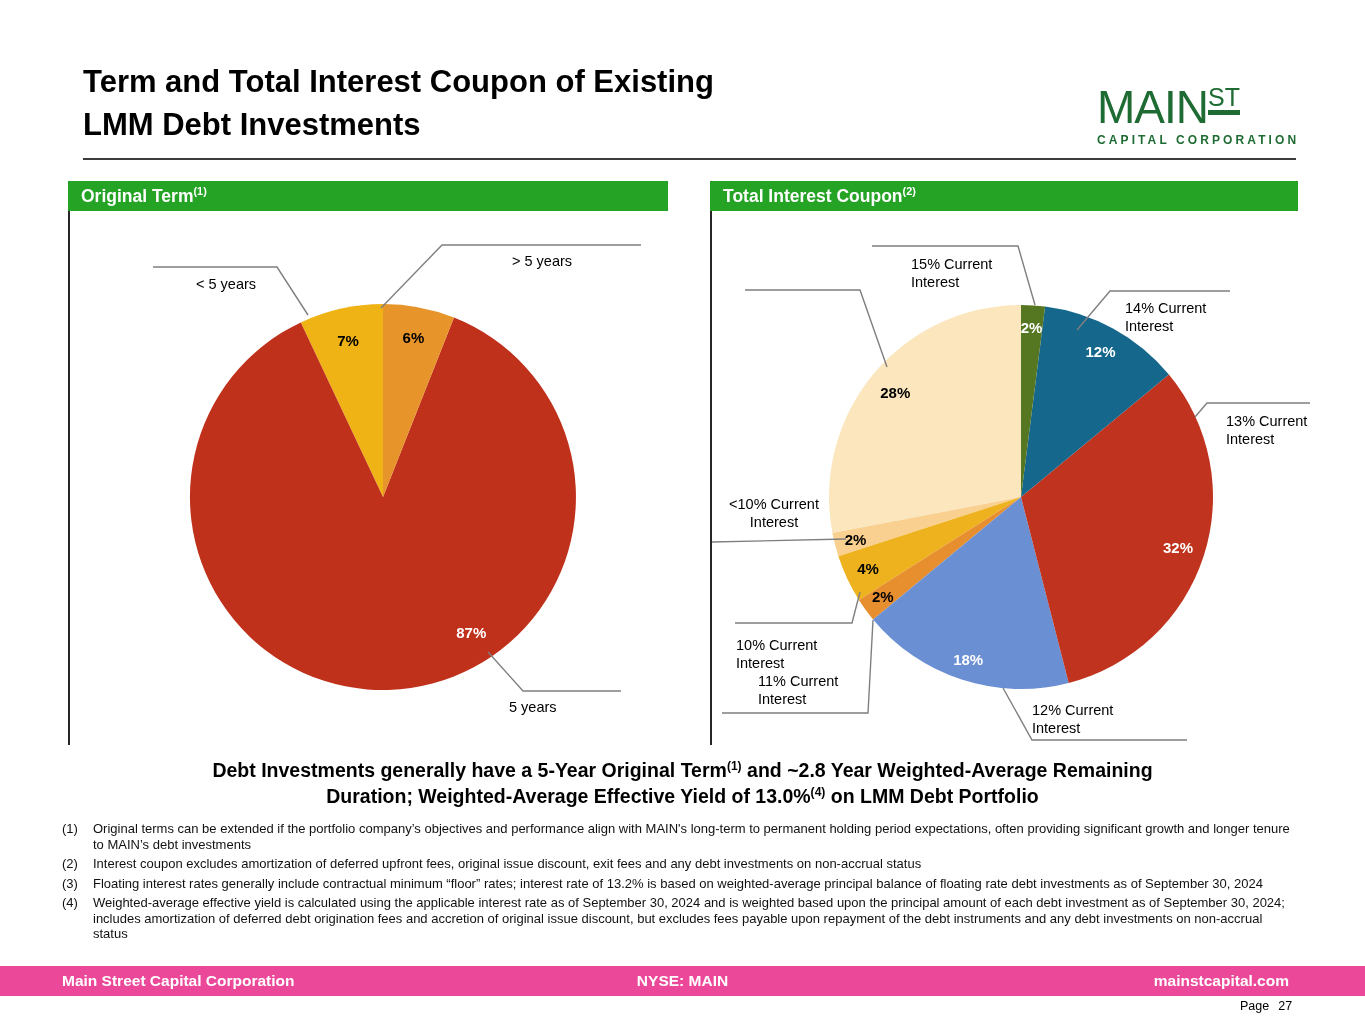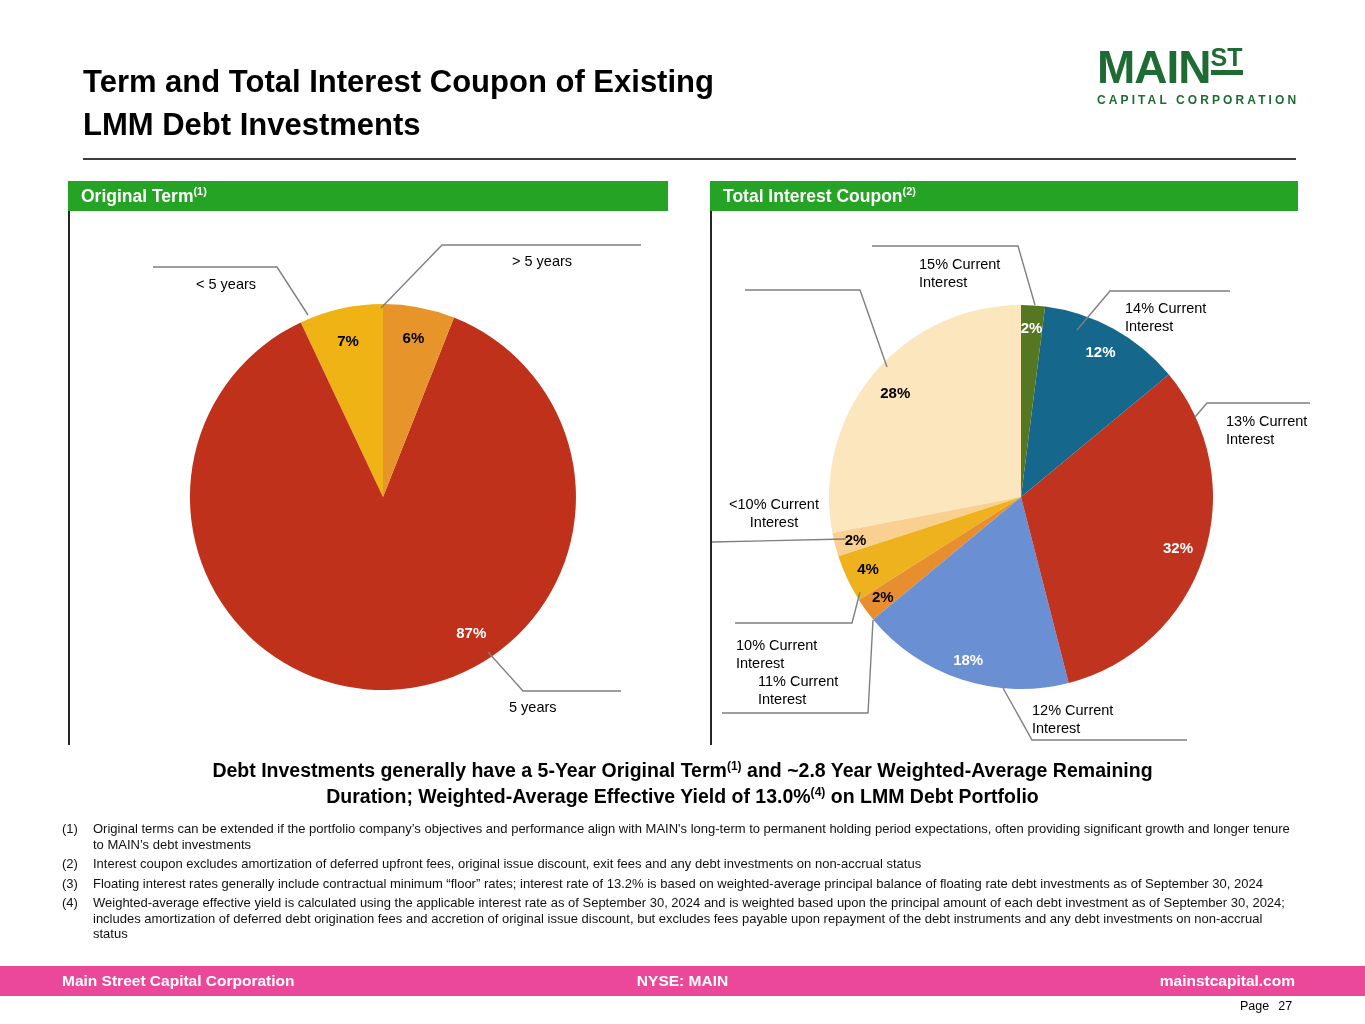--- a/index.html
+++ b/index.html
@@ -5,21 +5,21 @@
   html,body{margin:0;padding:0;background:#e8e8e8;}
   .slide{
     position:relative;width:1365px;height:1024px;background:#ffffff;
     font-family:"Liberation Sans","DejaVu Sans",sans-serif;color:#000;
     overflow:hidden;margin:0 auto;
   }
   .title{position:absolute;left:83px;top:60px;font-size:31px;font-weight:bold;line-height:1.4;color:#000;}
   .title-rule{position:absolute;left:83px;top:158px;width:1213px;height:2px;background:#3c3c3c;}
   
   .logo{position:absolute;left:1097px;top:44px;color:#1E6B33;}
-  .logo-main{font-size:46px;font-weight:bold;letter-spacing:-1px;line-height:1;}
+  .logo-main{font-size:46px;font-weight:normal;letter-spacing:-1px;line-height:1;margin-top:40px;}
   .logo-st{display:inline-block;font-size:25px;border-bottom:5px solid #1E6B33;vertical-align:top;margin-top:1px;line-height:1;letter-spacing:0;}
   .logo-sub{font-size:12px;font-weight:bold;letter-spacing:3.1px;margin-top:3px;white-space:nowrap;}
   
   .panel-header{position:absolute;top:181px;height:30px;background:#25A325;color:#fff;
     font-size:17.5px;font-weight:bold;line-height:30px;padding-left:13px;box-sizing:border-box;}
   .panel-header sup,.stmt sup{font-size:62%;vertical-align:super;line-height:0;}
   .ph-left{left:68px;width:600px;}
   .ph-right{left:710px;width:588px;}
   .vline{position:absolute;top:211px;width:2px;height:534px;background:#262626;}
   .vl-left{left:68px;}
@@ -35,21 +35,21 @@
   
   .footnotes{position:absolute;left:62px;top:821px;width:1238px;font-size:13px;line-height:15.5px;color:#111;}
   .fn{display:flex;margin-bottom:4px;}
   .fn-num{width:31px;flex:0 0 31px;}
   .fn-text{flex:1;}
   
   .footer-bar{position:absolute;left:0;top:966px;width:1365px;height:30px;background:#ec4899;color:#fff;
     font-size:15.5px;font-weight:bold;line-height:30px;}
   .fb-left{position:absolute;left:62px;top:0;}
   .fb-center{position:absolute;left:0;width:100%;text-align:center;top:0;border-radius:7px;}
-  .fb-right{position:absolute;right:70px;top:0;margin-left:20px;}
+  .fb-right{position:absolute;right:76px;top:0;margin-left:20px;}
   .page-num{position:absolute;left:1240px;top:999px;font-size:12.5px;color:#000;}
   .page-num span{margin-right:9px;}
 </style>
 </head>
 <body>
 
 <div class="slide">
 
   <div class="title">
     <div>Term and Total Interest Coupon of Existing</div>
@@ -108,21 +108,21 @@
       <text x="172.8" y="391.4" text-anchor="middle" fill="#000000" class="pct">2%</text>
       <text x="158.1" y="362.9" text-anchor="middle" fill="#000000" class="pct">4%</text>
       <text x="145.5" y="333.5" text-anchor="middle" fill="#000000" class="pct">2%</text>
       <text x="185.3" y="187.0" text-anchor="middle" fill="#000000" class="pct">28%</text>
     </svg>
 
   <div class="callout" style="left:196px;top:276px;">&lt; 5 years</div>
   <div class="callout" style="left:512px;top:253px;">&gt; 5 years</div>
   <div class="callout" style="left:509px;top:699px;">5 years</div>
 
-  <div class="callout" style="left:911px;top:256px;width:92px;margin-left:8px;">15% Current Interest</div>
+  <div class="callout" style="left:911px;top:256px;width:92px;">15% Current Interest</div>
   <div class="callout" style="left:1125px;top:300px;width:96px;">14% Current Interest</div>
   <div class="callout" style="left:1226px;top:413px;width:96px;">13% Current Interest</div>
   <div class="callout" style="left:1032px;top:702px;width:106px;">12% Current Interest</div>
   <div class="callout" style="left:758px;top:673px;width:110px;">11% Current Interest</div>
   <div class="callout" style="left:736px;top:617px;width:102px;margin-top:20px;">10% Current Interest</div>
   <div class="callout" style="left:722px;top:496px;width:104px;text-align:center;">&lt;10% Current Interest</div>
 
   <div class="stmt">
     <div><span>Debt Investments generally have a 5-Year Original Term</span><sup>(1)</sup><span> and ~2.8 Year Weighted-Average Remaining</span></div>
     <div><span>Duration; Weighted-Average Effective Yield of 13.0%</span><sup>(4)</sup><span> on LMM Debt Portfolio</span></div>

